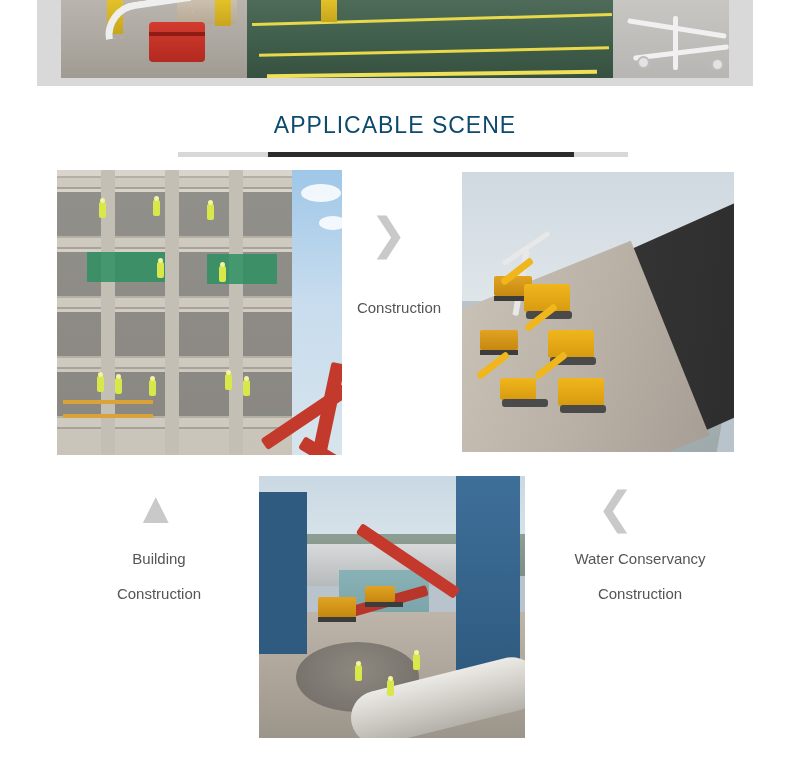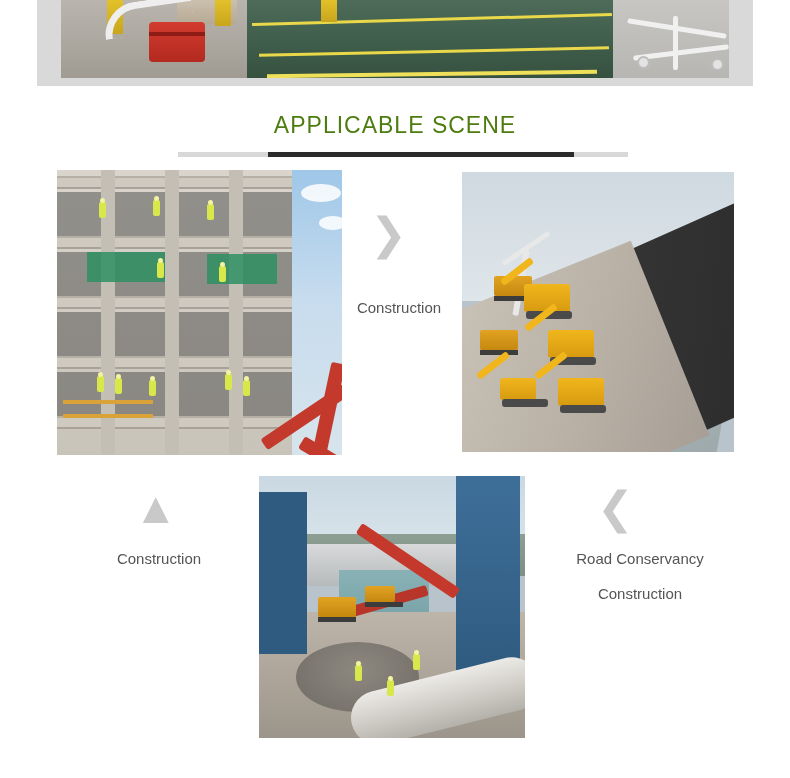--- a/index.html
+++ b/index.html
@@ -122,21 +122,21 @@
 
   
   .section-title {
     position: absolute;
     top: 112px;
     left: 0;
     width: 790px;
     text-align: center;
     font-size: 23px;
     letter-spacing: 1px;
-    color: #4d7c0f;
+    color: #0c4a6e;
     font-weight: normal;
   }
   .title-underline {
     position: absolute;
     top: 152px;
     left: 178px;
     width: 450px;
     height: 5px;
     background: linear-gradient(90deg, #d8d8d8 0%, #d8d8d8 20%, #2b2b2b 20%, #2b2b2b 88%, #d8d8d8 88%, #d8d8d8 100%);
   }
@@ -429,19 +429,20 @@
 
 <div class="arrow arrow-right">❯</div>
 <div class="arrow arrow-up">▲</div>
 <div class="arrow arrow-left">❮</div>
 
 <div class="caption caption-road">
   <div>Construction</div>
 </div>
 
 <div class="caption caption-building">
+  <div>Building</div>
   <div>Construction</div>
 </div>
 
 <div class="caption caption-water">
-  <div>Road Conservancy</div>
+  <div>Water Conservancy</div>
   <div>Construction</div>
 </div>
 
 </body></html>

